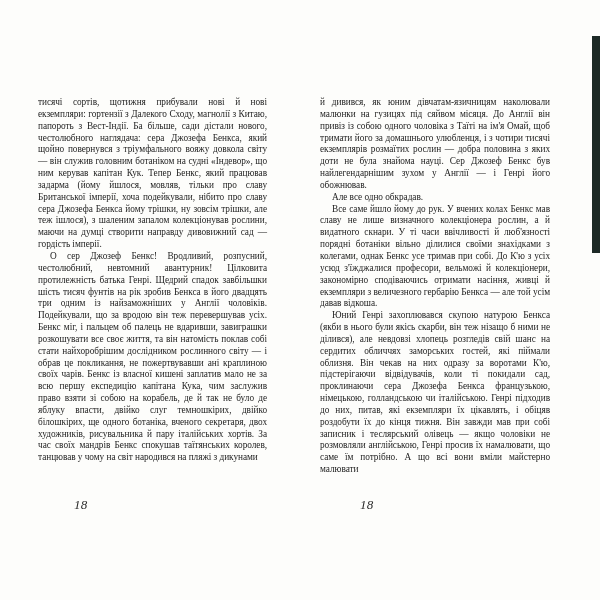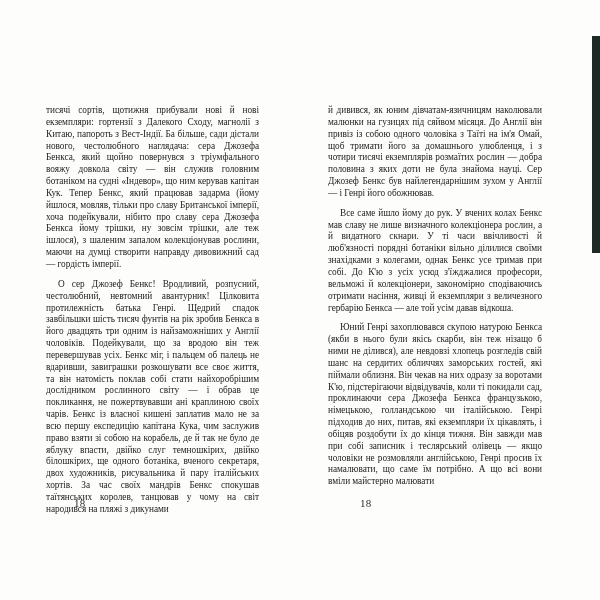--- a/index.html
+++ b/index.html
@@ -18,33 +18,34 @@
     position: absolute;
     inset: 0;
   }
   .page {
     position: absolute;
     top: 97px;
   }
   .page-left  { left: 38px;  width: 229px; }
   .page-right { left: 320px; width: 230px; }
   .page p {
-    margin: 8px;
+    margin: 0;
     font-size: 9.3px;
     line-height: 11.85px;
     letter-spacing: -0.05px;
     text-align: justify;
     color: #232323;
   }
   .page p.indent { text-indent: 12px; }
   .page-number {
     position: absolute;
-    font-size: 11px;
+    font-size: 13px;
     color: #2e2e2e;
     letter-spacing: 0.3px;
+    font-style: italic;
   }
   .page-number-left  { left: 74px;  top: 497px; }
   .page-number-right { left: 360px; top: 497px; }
   .scrollbar-thumb {
     position: absolute;
     right: 0;
     top: 36px;
     width: 8px;
     height: 217px;
   }
@@ -54,20 +55,21 @@
 
 <div class="spread">
 
   <div class="page page-left">
       <p style="color: rgb(35, 35, 35);">тисячі сортів, щотижня прибували нові й нові екземпляри: гортензії з Далекого Сходу, магнолії з Китаю, папороть з Вест-Індії. Ба більше, сади дістали нового, честолюбного наглядача: сера Джозефа Бенкса, який щойно повернувся з тріумфального вояжу довкола світу — він служив головним ботаніком на судні «Індевор», що ним керував капітан Кук. Тепер Бенкс, який працював задарма (йому йшлося, мовляв, тільки про славу Британської імперії, хоча подейкували, нібито про славу сера Джозефа Бенкса йому трішки, ну зовсім трішки, але теж ішлося), з шаленим запалом колекціонував рослини, маючи на думці створити направду дивовижний сад — гордість імперії.</p>
       <p class="indent" style="color: rgb(35, 35, 35);">О сер Джозеф Бенкс! Вродливий, розпусний, честолюбний, невтомний авантурник! Цілковита протилежність батька Генрі. Щедрий спадок завбільшки шість тисяч фунтів на рік зробив Бенкса в його двадцять три одним із найзаможніших у Англії чоловіків. Подейкували, що за вродою він теж перевершував усіх. Бенкс міг, і пальцем об палець не вдаривши, завиграшки розкошувати все своє життя, та він натомість поклав собі стати найхоробрішим дослідником рослинного світу — і обрав це покликання, не пожертвувавши ані краплиною своїх чарів. Бенкс із власної кишені заплатив мало не за всю першу експедицію капітана Кука, чим заслужив право взяти зі собою на корабель, де й так не було де яблуку впасти, двійко слуг темношкірих, двійко білошкірих, ще одного ботаніка, вченого секретаря, двох художників, рисувальника й пару італійських хортів. За час своїх мандрів Бенкс спокушав таїтянських королев, танцював у чому на світ народився на пляжі з дикунами</p>
     </div>
 
   <div class="page page-right">
       <p style="color: rgb(35, 35, 35);">й дивився, як юним дівчатам-язичницям наколювали малюнки на гузицях під сяйвом місяця. До Англії він привіз із собою одного чоловіка з Таїті на ім'я Омай, щоб тримати його за домашнього улюбленця, і з чотири тисячі екземплярів розмаїтих рослин — добра половина з яких доти не була знайома науці. Сер Джозеф Бенкс був найлегендарнішим зухом у Англії — і Генрі його обожнював.</p>
+      <p class="indent" style="color: rgb(35, 35, 35);">Але все одно обкрадав.</p>
       <p class="indent" style="color: rgb(35, 35, 35);">Все саме йшло йому до рук. У вчених колах Бенкс мав славу не лише визначного колекціонера рослин, а й видатного скнари. У ті часи ввічливості й люб'язності порядні ботаніки вільно ділилися своїми знахідками з колегами, однак Бенкс усе тримав при собі. До К'ю з усіх усюд з'їжджалися професори, вельможі й колекціонери, закономірно сподіваючись отримати насіння, живці й екземпляри з величезного гербарію Бенкса — але той усім давав відкоша.</p>
       <p class="indent" style="color: rgb(35, 35, 35);">Юний Генрі захоплювався скупою натурою Бенкса (якби в нього були якісь скарби, він теж нізащо б ними не ділився), але невдовзі хлопець розгледів свій шанс на сердитих обличчях заморських гостей, які піймали облизня. Він чекав на них одразу за воротами К'ю, підстерігаючи відвідувачів, коли ті покидали сад, проклинаючи сера Джозефа Бенкса французькою, німецькою, голландською чи італійською. Генрі підходив до них, питав, які екземпляри їх цікавлять, і обіцяв роздобути їх до кінця тижня. Він завжди мав при собі записник і теслярський олівець — якщо чоловіки не розмовляли англійською, Генрі просив їх намалювати, що саме їм потрібно. А що всі вони вміли майстерно малювати</p>
     </div>
 
   <div class="page-number page-number-left">18</div>
 
   <div class="page-number page-number-right">18</div>
 
   <div class="scrollbar-thumb" style="background: rgb(29, 42, 38);"></div>
 

